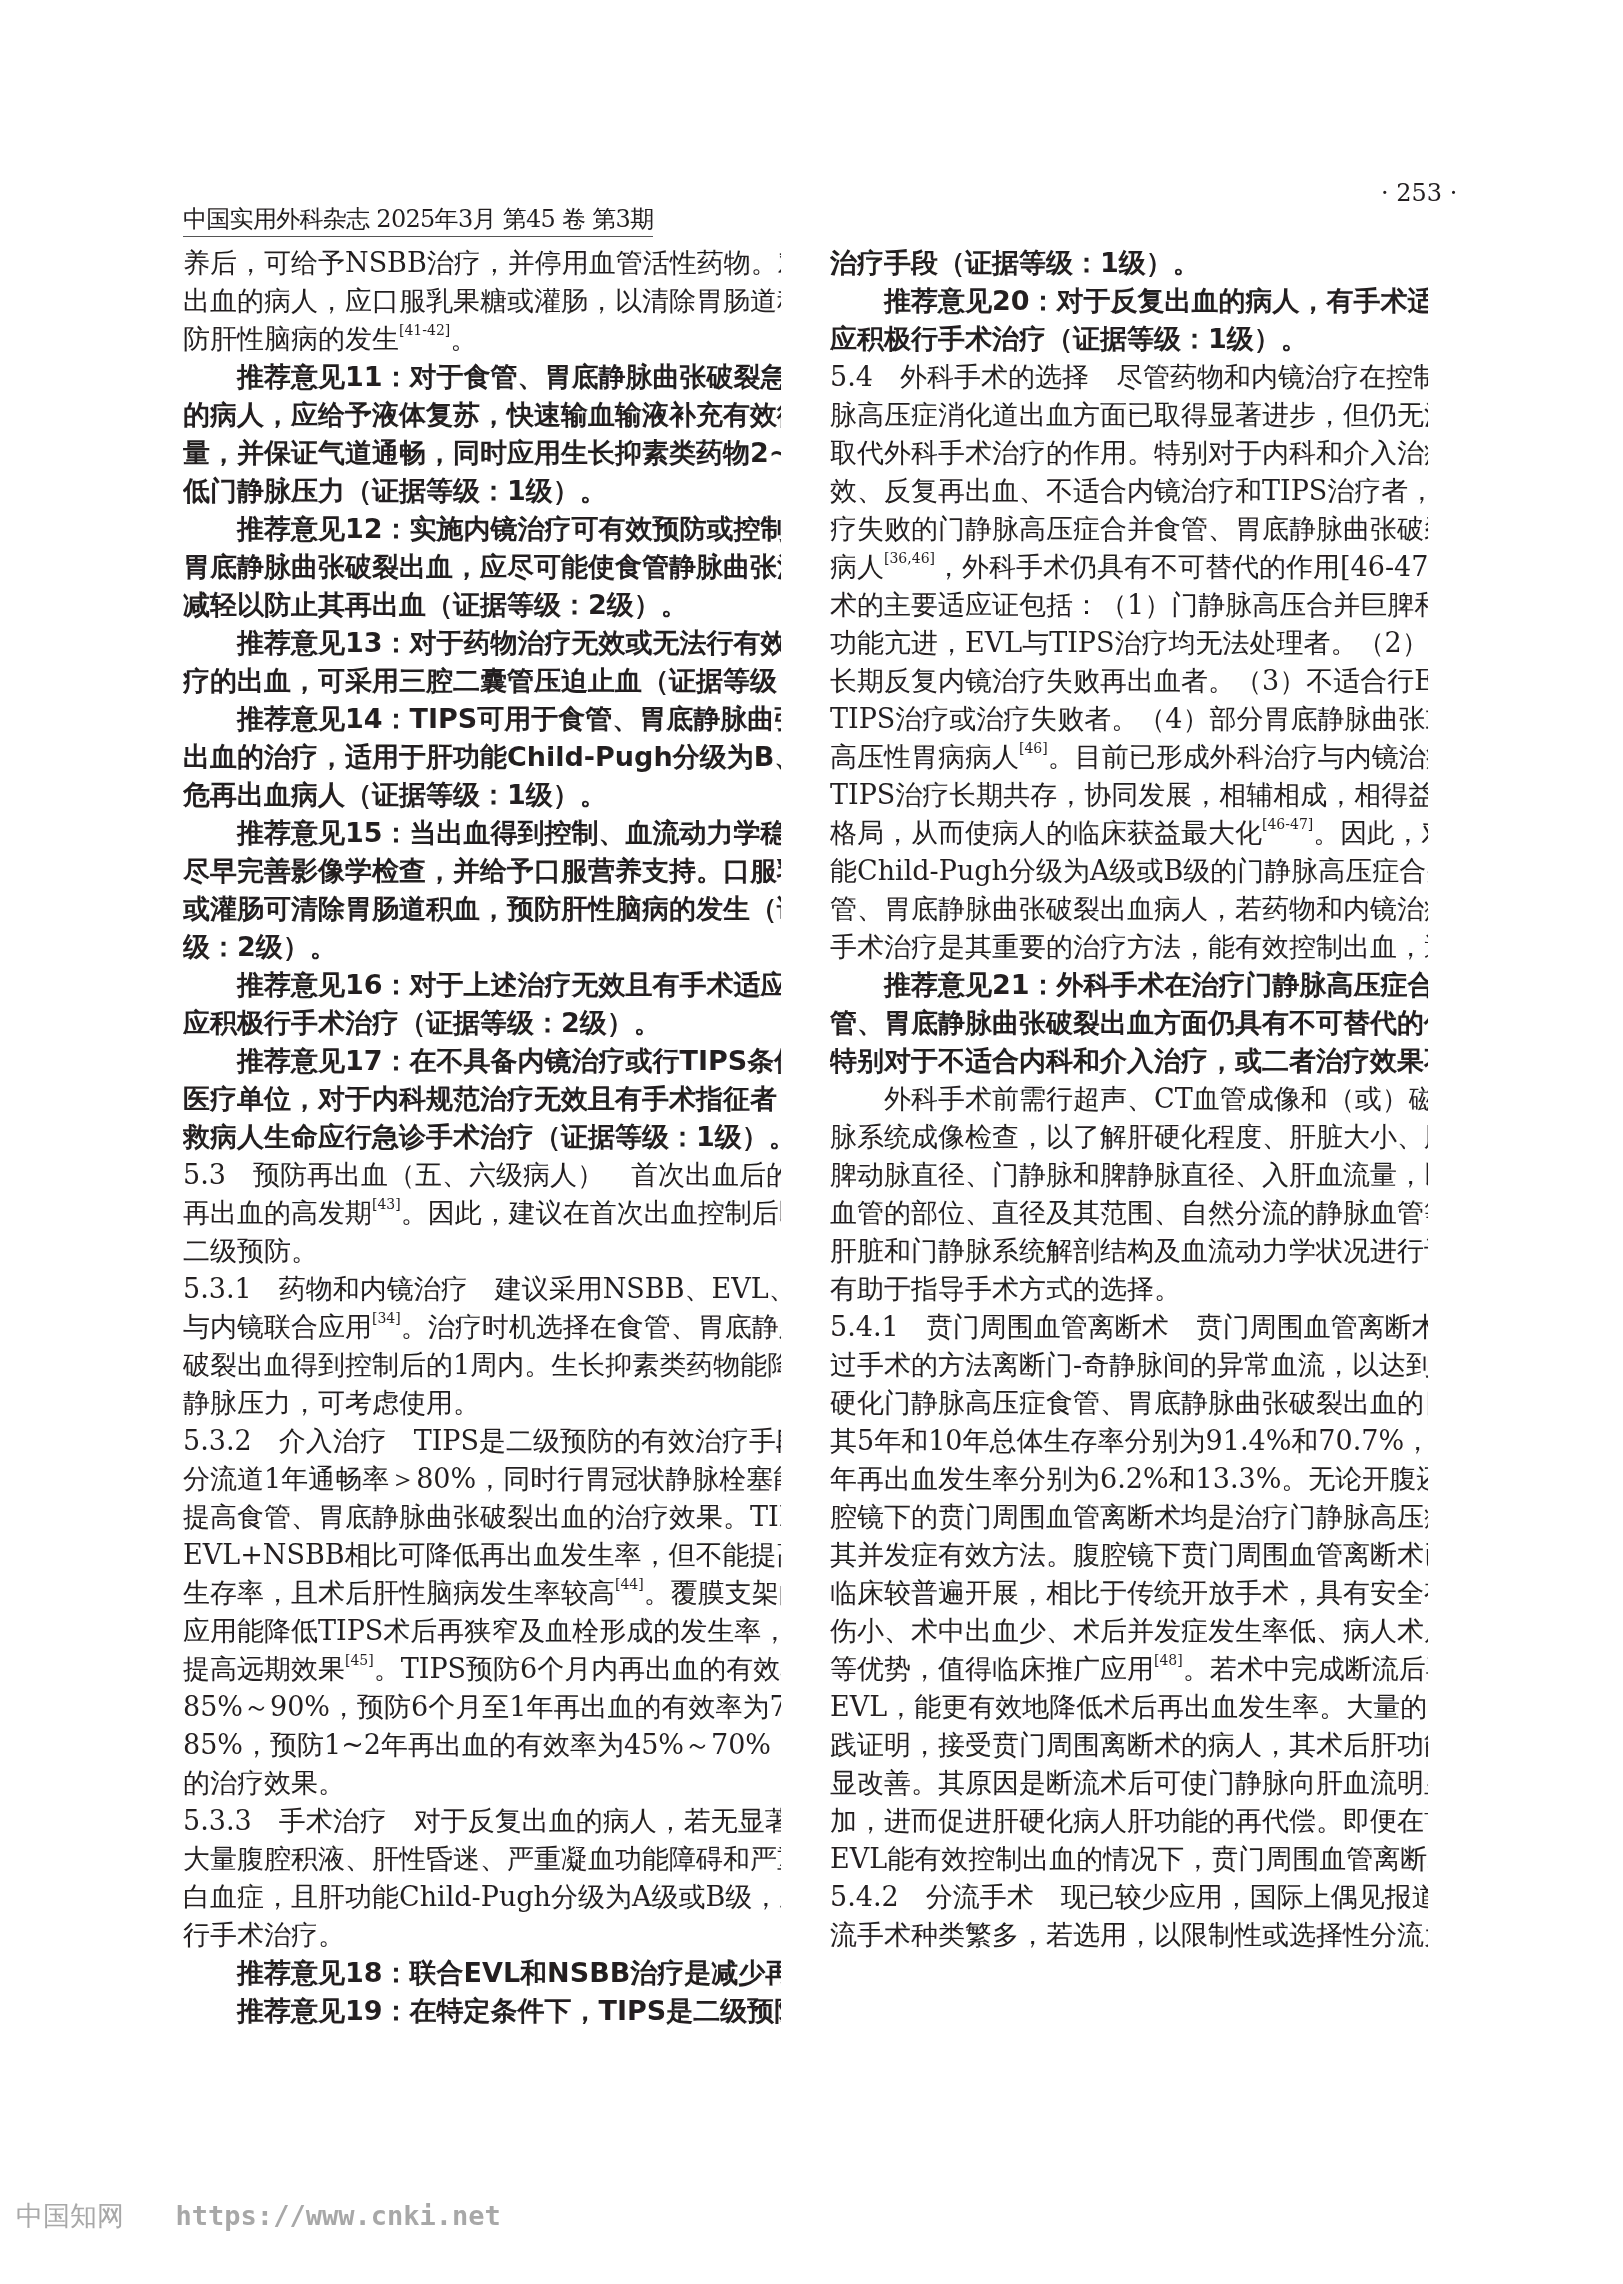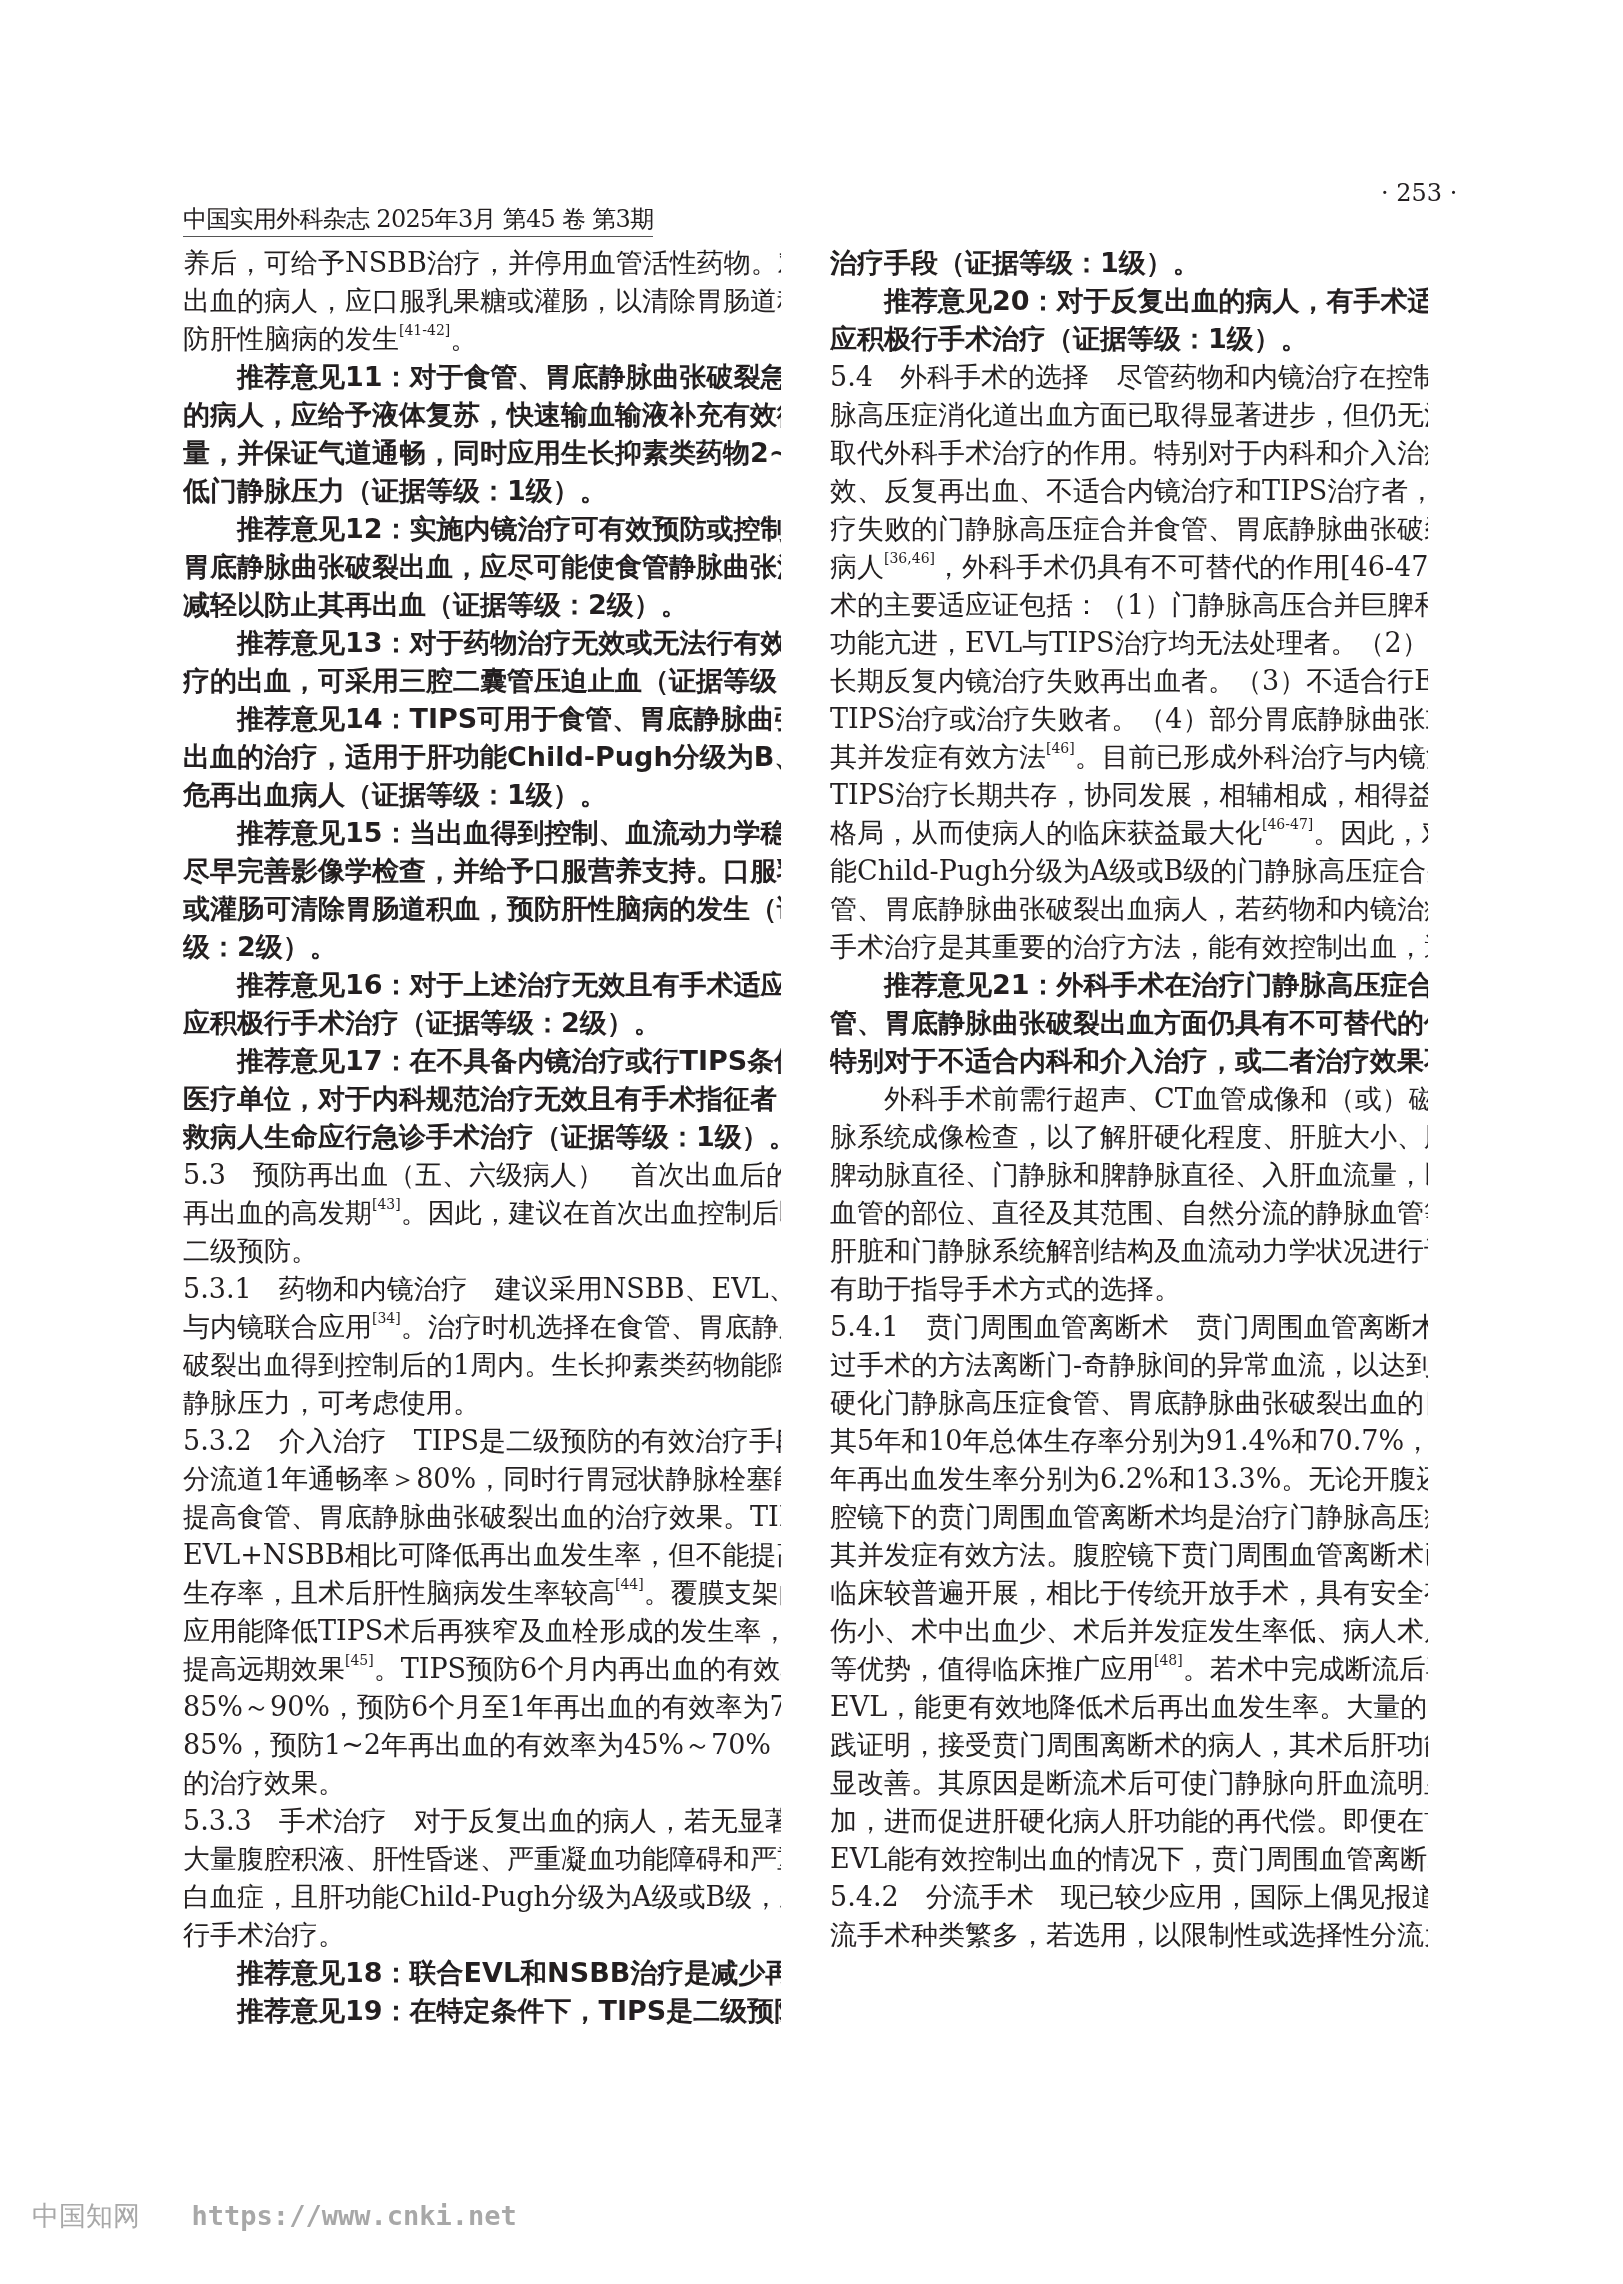--- a/index.html
+++ b/index.html
@@ -10,21 +10,21 @@
   .hdr-right { position:absolute; left:1381px; top:178px; font-size:24px; line-height:31px; white-space:nowrap; }
   .col { position:absolute; top:244px; width:598px; }
   .col.left { left:183px; }
   .col.right { left:830px; }
   .line { height:38px; line-height:38px; font-size:27px; white-space:nowrap;
           text-align:justify; text-align-last:justify; overflow:hidden; }
   .line.last { text-align-last:left; }
   .line.indent { padding-left:54px; }
   .line.bold { font-weight:bold; font-family:"DejaVu Sans", "Liberation Sans", sans-serif; }
   .line sup { font-size:14px; vertical-align:top; line-height:21.4px; }
-  .watermark { position:absolute; left:32px; top:2198px; color:#a8a8a8; font-size:27px; white-space:nowrap; }
+  .watermark { position:absolute; left:16px; top:2198px; color:#a8a8a8; font-size:27px; white-space:nowrap; }
   .watermark .cn { font-family:"DejaVu Sans", sans-serif; margin-right:43px; }
   .watermark .url { font-family:"DejaVu Sans Mono", "Liberation Mono", monospace; font-weight:bold; }
 </style>
 </head>
 <body>
 
 <div class="hdr-left">中国实用外科杂志  2025年3月  第45 卷  第3期</div>
 <div class="hdr-right">· 253 ·</div>
 
 <div class="col left" id="col-left">
@@ -83,21 +83,21 @@
     <div class="line "><span>5.4　外科手术的选择　尽管药物和内镜治疗在控制门静</span></div>
     <div class="line "><span>脉高压症消化道出血方面已取得显著进步，但仍无法完全</span></div>
     <div class="line "><span>取代外科手术治疗的作用。特别对于内科和介入治疗无</span></div>
     <div class="line "><span>效、反复再出血、不适合内镜治疗和TIPS治疗者，或二者治</span></div>
     <div class="line "><span>疗失败的门静脉高压症合并食管、胃底静脉曲张破裂出血</span></div>
     <div class="line "><span>病人</span><sup>[36,46]</sup><span>，外科手术仍具有不可替代的作用[46-47]。外科手</span></div>
     <div class="line "><span>术的主要适应证包括：（1）门静脉高压合并巨脾和（或）脾</span></div>
     <div class="line "><span>功能亢进，EVL与TIPS治疗均无法处理者。（2）急诊内镜或</span></div>
     <div class="line "><span>长期反复内镜治疗失败再出血者。（3）不适合行EVL和</span></div>
     <div class="line "><span>TIPS治疗或治疗失败者。（4）部分胃底静脉曲张或门静脉</span></div>
-    <div class="line "><span>其并发症有效方法</span><sup>[46]</sup><span>。目前已形成外科治疗与内镜治疗、</span></div>
+    <div class="line "><span>高压性胃病病人</span><sup>[46]</sup><span>。目前已形成外科治疗与内镜治疗、</span></div>
     <div class="line "><span>TIPS治疗长期共存，协同发展，相辅相成，相得益彰的治疗</span></div>
     <div class="line "><span>格局，从而使病人的临床获益最大化</span><sup>[46-47]</sup><span>。因此，对于肝功</span></div>
     <div class="line "><span>能Child-Pugh分级为A级或B级的门静脉高压症合并食</span></div>
     <div class="line "><span>管、胃底静脉曲张破裂出血病人，若药物和内镜治疗无效，</span></div>
     <div class="line "><span>手术治疗是其重要的治疗方法，能有效控制出血，避免再</span></div>
     <div class="line bold indent"><span>推荐意见21：外科手术在治疗门静脉高压症合并食</span></div>
     <div class="line bold"><span>管、胃底静脉曲张破裂出血方面仍具有不可替代的作用，</span></div>
     <div class="line bold"><span>特别对于不适合内科和介入治疗，或二者治疗效果不佳及</span></div>
     <div class="line indent"><span>外科手术前需行超声、CT血管成像和（或）磁共振门静</span></div>
     <div class="line "><span>脉系统成像检查，以了解肝硬化程度、肝脏大小、肝动脉和</span></div>

